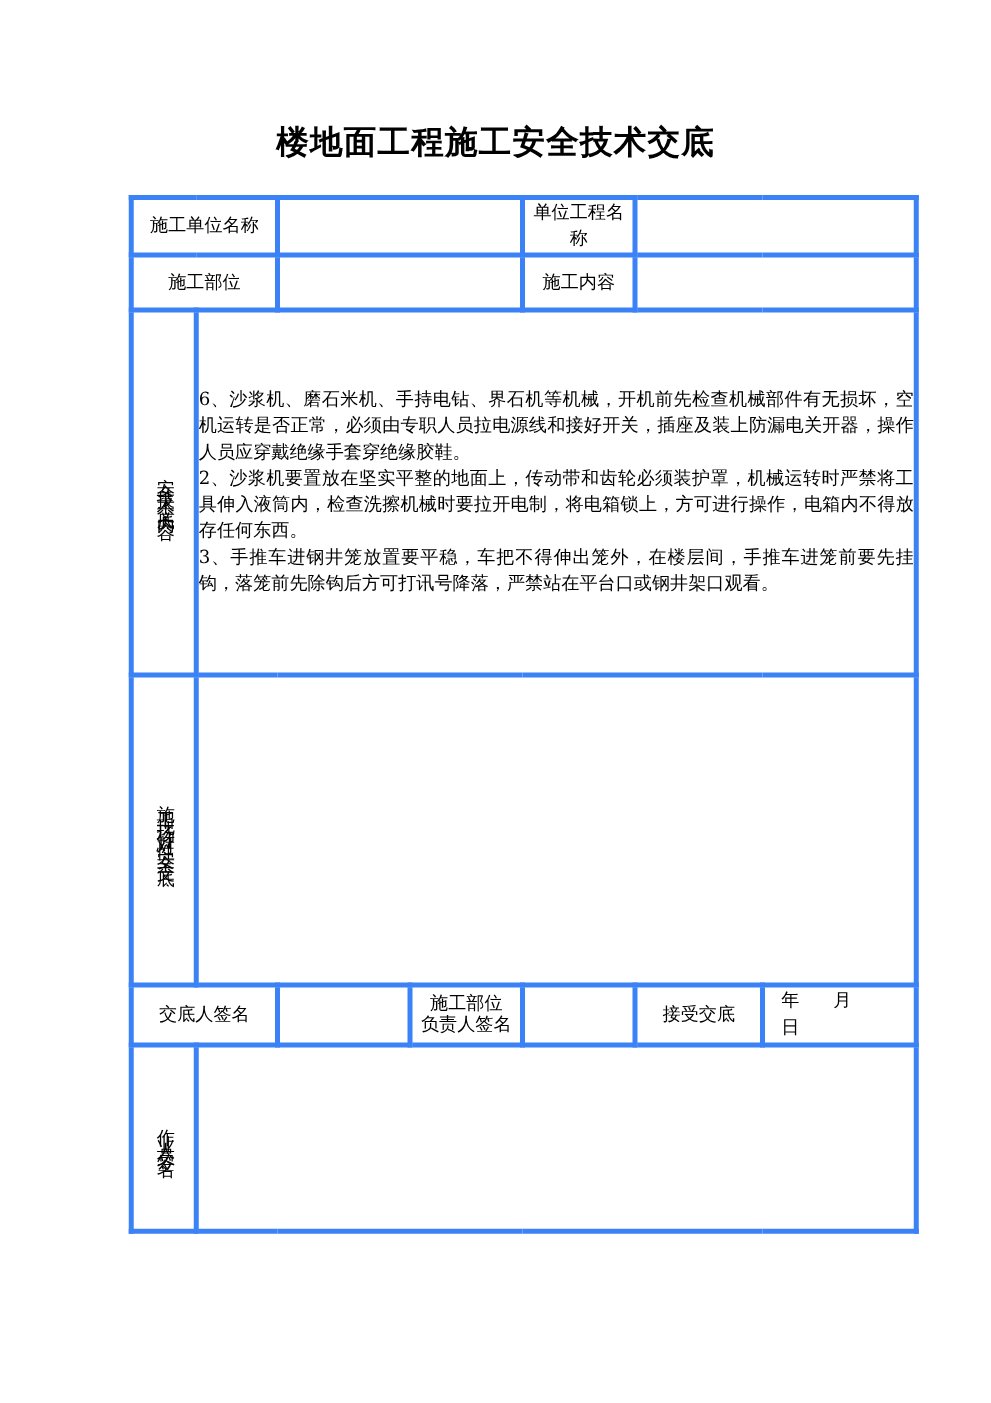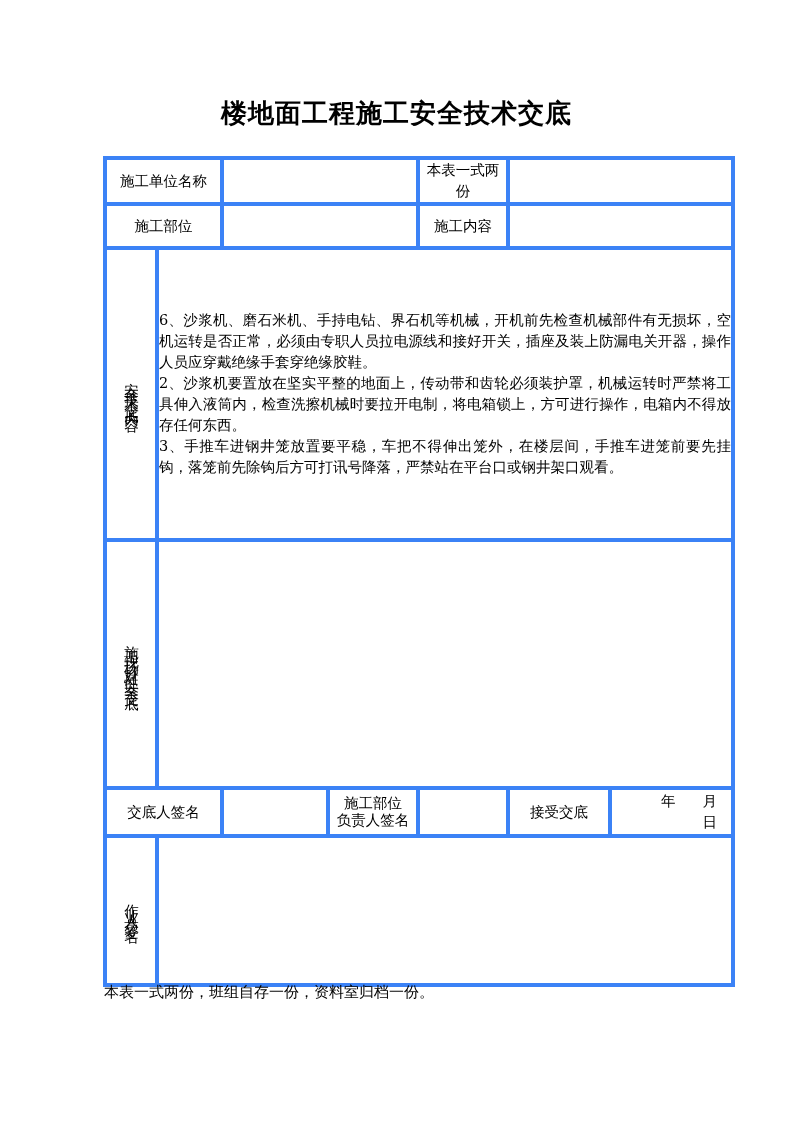--- a/index.html
+++ b/index.html
@@ -88,21 +88,21 @@
   .sign-label {
     text-align: center;
     height: 44px;
     font-size: 15px;
   }
   .sign-label .two-line {
     display: block;
     line-height: 1.15;
   }
   .date-cell {
-    text-align: right;
+    text-align: left;
     height: 44px;
     font-size: 15px;
     letter-spacing: 1px;
   }
   .date-cell .dpart {
     display: inline-block;
     margin: 0 13px;
   }
   .blank-sign {
     height: 145px;
@@ -130,21 +130,21 @@
       <col style="width:90px">
       <col style="width:90px">
       <col style="width:102px">
       <col style="width:123px">
     </colgroup>
 
     <tbody>
         <tr>
       <td class="hdr-label" colspan="2">施工单位名称</td>
       <td class="hdr-blank" colspan="2"></td>
-      <td class="hdr-label">本表一式两份</td>
+      <td class="hdr-label">单位工程名称</td>
       <td class="hdr-blank" colspan="2"></td>
     </tr>
 
     <tr>
       <td class="hdr-label" colspan="2">施工部位</td>
       <td class="hdr-blank" colspan="2"></td>
       <td class="hdr-label">施工内容</td>
       <td class="hdr-blank" colspan="2"></td>
     </tr>
 
@@ -183,15 +183,14 @@
     <tr>
       <td class="vlabel">
         <span class="vtext">作业人员签名</span>
       </td>
       <td class="blank-sign" colspan="6"></td>
     </tr>
 
   </tbody>
     </table>
 
-  <div class="footer-note">本表一式两份，班组自存一份，资料室归档一份。</div>
 
 </div>
 
 </body></html>

